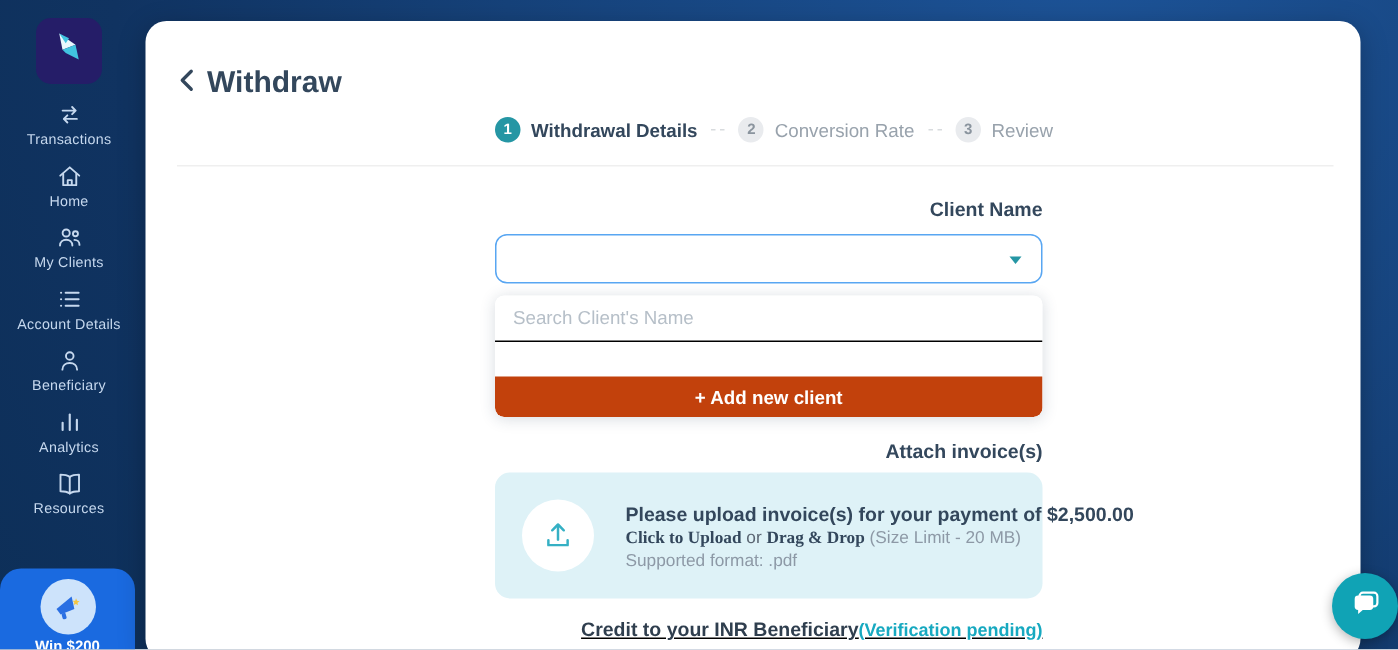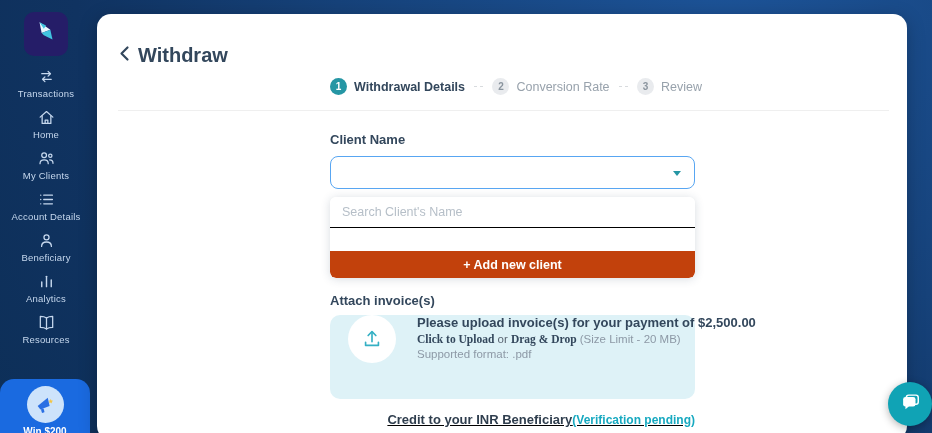--- a/index.html
+++ b/index.html
@@ -67,21 +67,21 @@
   }
   .step.active .step-circle { background: #2596a4; color: #ffffff; }
   .step.inactive .step-circle { background: #e9ebee; color: #8a949e; }
   .step-label { font-size: 12.5px; white-space: nowrap; }
   .step.active .step-label { color: #33475c; font-weight: bold; }
   .step.inactive .step-label { color: #98a2ac; }
   .step-connector { flex: 1; border-top: 1.5px dashed #d8dbde; margin: 0 9px; height: 0; }
 
   
   .form { position: absolute; left: 233px; top: 118px; width: 365px; }
-  .field-label { font-size: 13px; font-weight: bold; color: #33475c; }
+  .field-label { font-size: 13px; font-weight: bold; color: #33475c; text-align: right; }
   .select-box {
     margin-top: 9px; position: relative; height: 33px;
     border: 1.5px solid #58a6f2; border-radius: 8px; background: #fff; cursor: pointer;
   }
   .select-caret {
     position: absolute; right: 13px; top: 14px; width: 0; height: 0;
     border-left: 4.5px solid transparent; border-right: 4.5px solid transparent;
     border-top: 5.5px solid #2596a4;
   }
   .dropdown {
@@ -96,21 +96,21 @@
   .search-input::placeholder { color: #b6bfc8; }
   .empty-row { height: 23px; }
   .add-client-btn {
     width: 100%; height: 27px; border: none; background: #c2410c; color: #ffffff;
     font-size: 12.5px; font-weight: bold; font-family: inherit; cursor: pointer;
     border-radius: 0 0 6px 6px; display: block;
   }
   .attach-label { margin-top: 15px; }
   .upload-box {
     margin-top: 7px; height: 84px; background: #def2f7; border-radius: 10px;
-    display: flex; padding-left: 18px; gap: 21px; cursor: pointer;
+    display: flex; align-items: center; padding-left: 18px; gap: 21px; cursor: pointer;
   }
   .upload-circle {
     width: 48px; height: 48px; border-radius: 50%; background: #ffffff; flex: none;
     display: flex; align-items: center; justify-content: center;
   }
   .upload-text { display: flex; flex-direction: column; gap: 3px; }
   .upload-title { font-size: 13px; font-weight: bold; color: #33475c; white-space: nowrap; }
   .upload-line2 { font-size: 11.5px; color: #5a6572; }
   .upload-line2 .b { font-weight: bold; color: #33475c; font-family: Liberation Serif, serif; }
   .upload-line2 .g { color: #8d99a6; }

